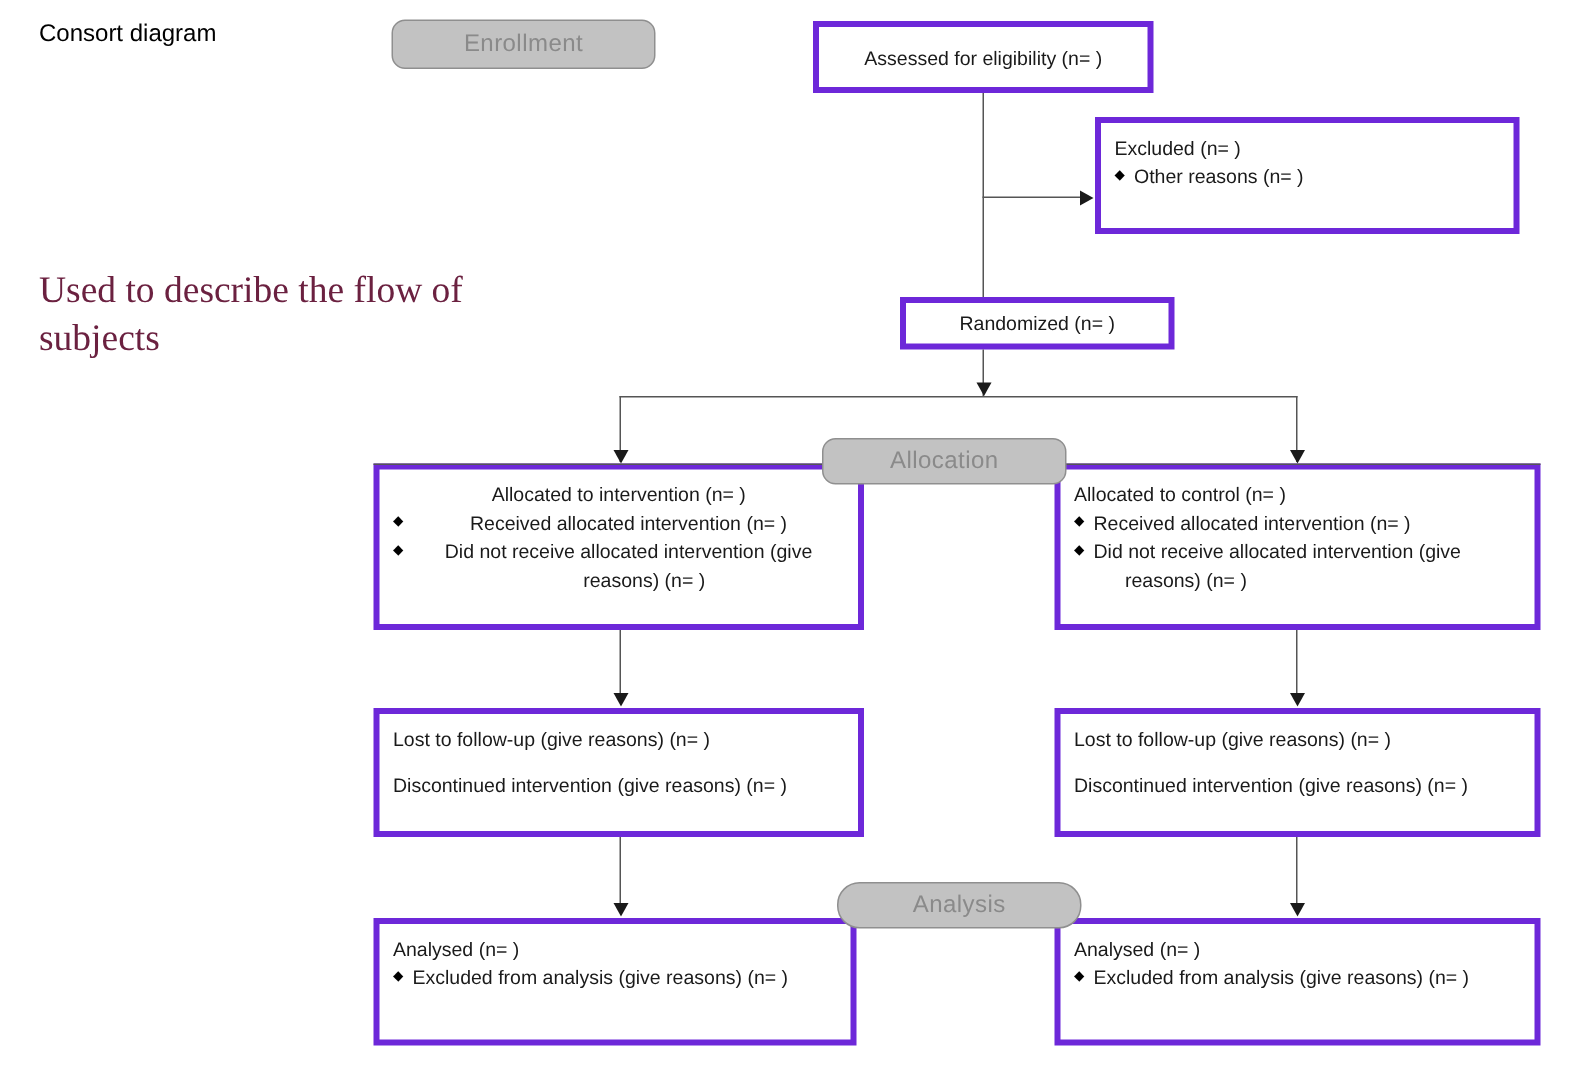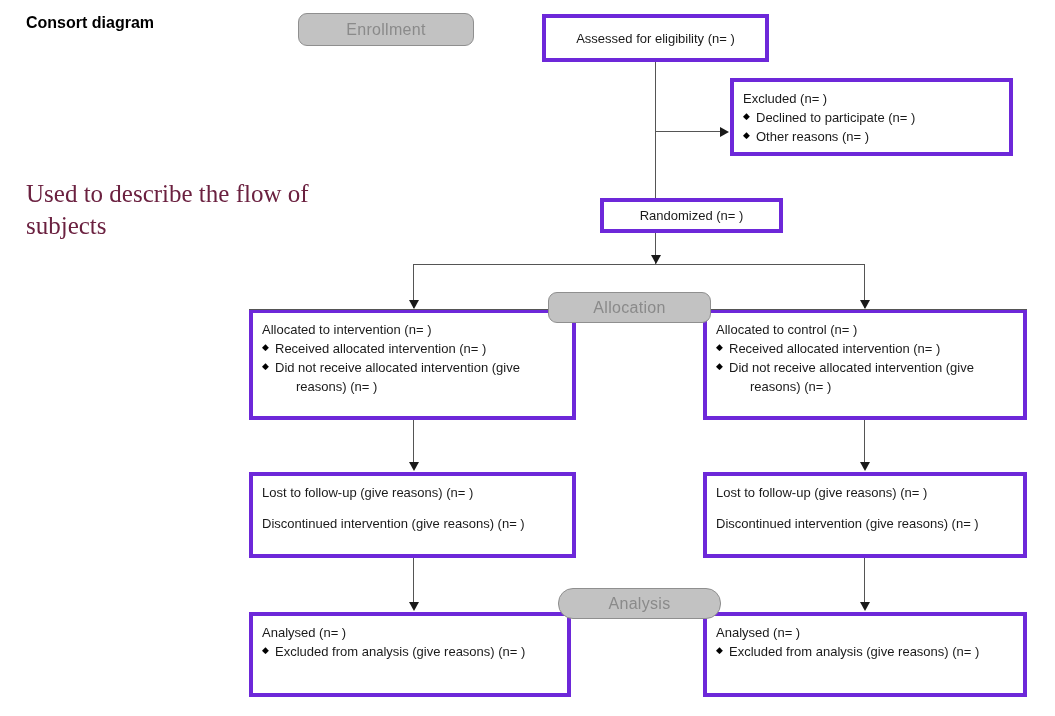--- a/index.html
+++ b/index.html
@@ -17,21 +17,20 @@
     background: #ffffff;
     overflow: hidden;
   }
 
   
   .title-block {
     position: absolute;
     left: 26px;
     top: 14px;
     width: 230px;
-    font-weight: bold;
   }
   .sub-title {
     position: absolute;
     left: 26px;
     top: 178px;
     width: 320px;
     font-family: "Liberation Serif", serif;
     font-weight: normal;
     font-size: 25px;
     line-height: 32px;
@@ -126,55 +125,54 @@
   }
 </style>
 </head>
 <body>
 
 <div id="slide">
 
   <div class="title-block">Consort diagram</div>
   <div class="sub-title">Used to describe the flow of subjects</div>
 
-  <div class="pill" style="left:261px; top:13px; width:176px; height:33px;margin-left:37px;">Enrollment</div>
+  <div class="pill" style="left:261px; top:13px; width:176px; height:33px;">Enrollment</div>
 
   <div class="fbox centered" style="left:542px; top:14px; width:227px; height:48px;">
     <span class="line">Assessed for eligibility (n=  )</span>
   </div>
 
   <div class="vline" style="left:655px; top:62px; height:136px;"></div>
 
   <div class="hline" style="left:655px; top:131px; width:66px;"></div>
   <div class="arrow-right" style="left:720px; top:127px;"></div>
 
   <div class="fbox" style="left:730px; top:78px; width:283px; height:78px;">
     <div class="line">Excluded  (n=  )</div>
-    <div class="bullet-line">Declined to participate (n=  )</div>
     <div class="bullet-line">Other reasons (n=  )</div>
   </div>
 
   <div class="fbox centered" style="left:568px; top:198px; width:183px; height:35px;margin-left:32px;">
     <span class="line">Randomized  (n=  )</span>
   </div>
 
   <div class="vline" style="left:655px; top:233px; height:31px;"></div>
   <div class="arrow-down" style="left:651px; top:255px;"></div>
 
   <div class="hline" style="left:413px; top:264px; width:452px;"></div>
   <div class="vline" style="left:413px; top:264px; height:44px;"></div>
   <div class="vline" style="left:864px; top:264px; height:44px;"></div>
   <div class="arrow-down" style="left:409px; top:300px;"></div>
   <div class="arrow-down" style="left:860px; top:300px;"></div>
 
   <div class="hline" style="left:249px; top:309px; width:778px;"></div>
 
   <div class="pill" style="left:548px; top:292px; width:163px; height:31px;">Allocation</div>
 
-  <div class="fbox" style="left:249px; top:309px; width:327px; height:111px;">
+  <div class="fbox" style="left:249px; top:309px; width:327px; height:111px;text-align:center;">
     <div class="line">Allocated to intervention  (n=  )</div>
     <div class="bullet-line">Received  allocated intervention  (n=  )</div>
     <div class="bullet-line">Did not receive  allocated intervention  (give</div>
     <div class="cont">reasons)  (n=  )</div>
   </div>
 
   <div class="fbox" style="left:703px; top:309px; width:324px; height:111px;">
     <div class="line">Allocated to control    (n=  )</div>
     <div class="bullet-line">Received  allocated intervention  (n=  )</div>
     <div class="bullet-line">Did not receive  allocated intervention  (give</div>

